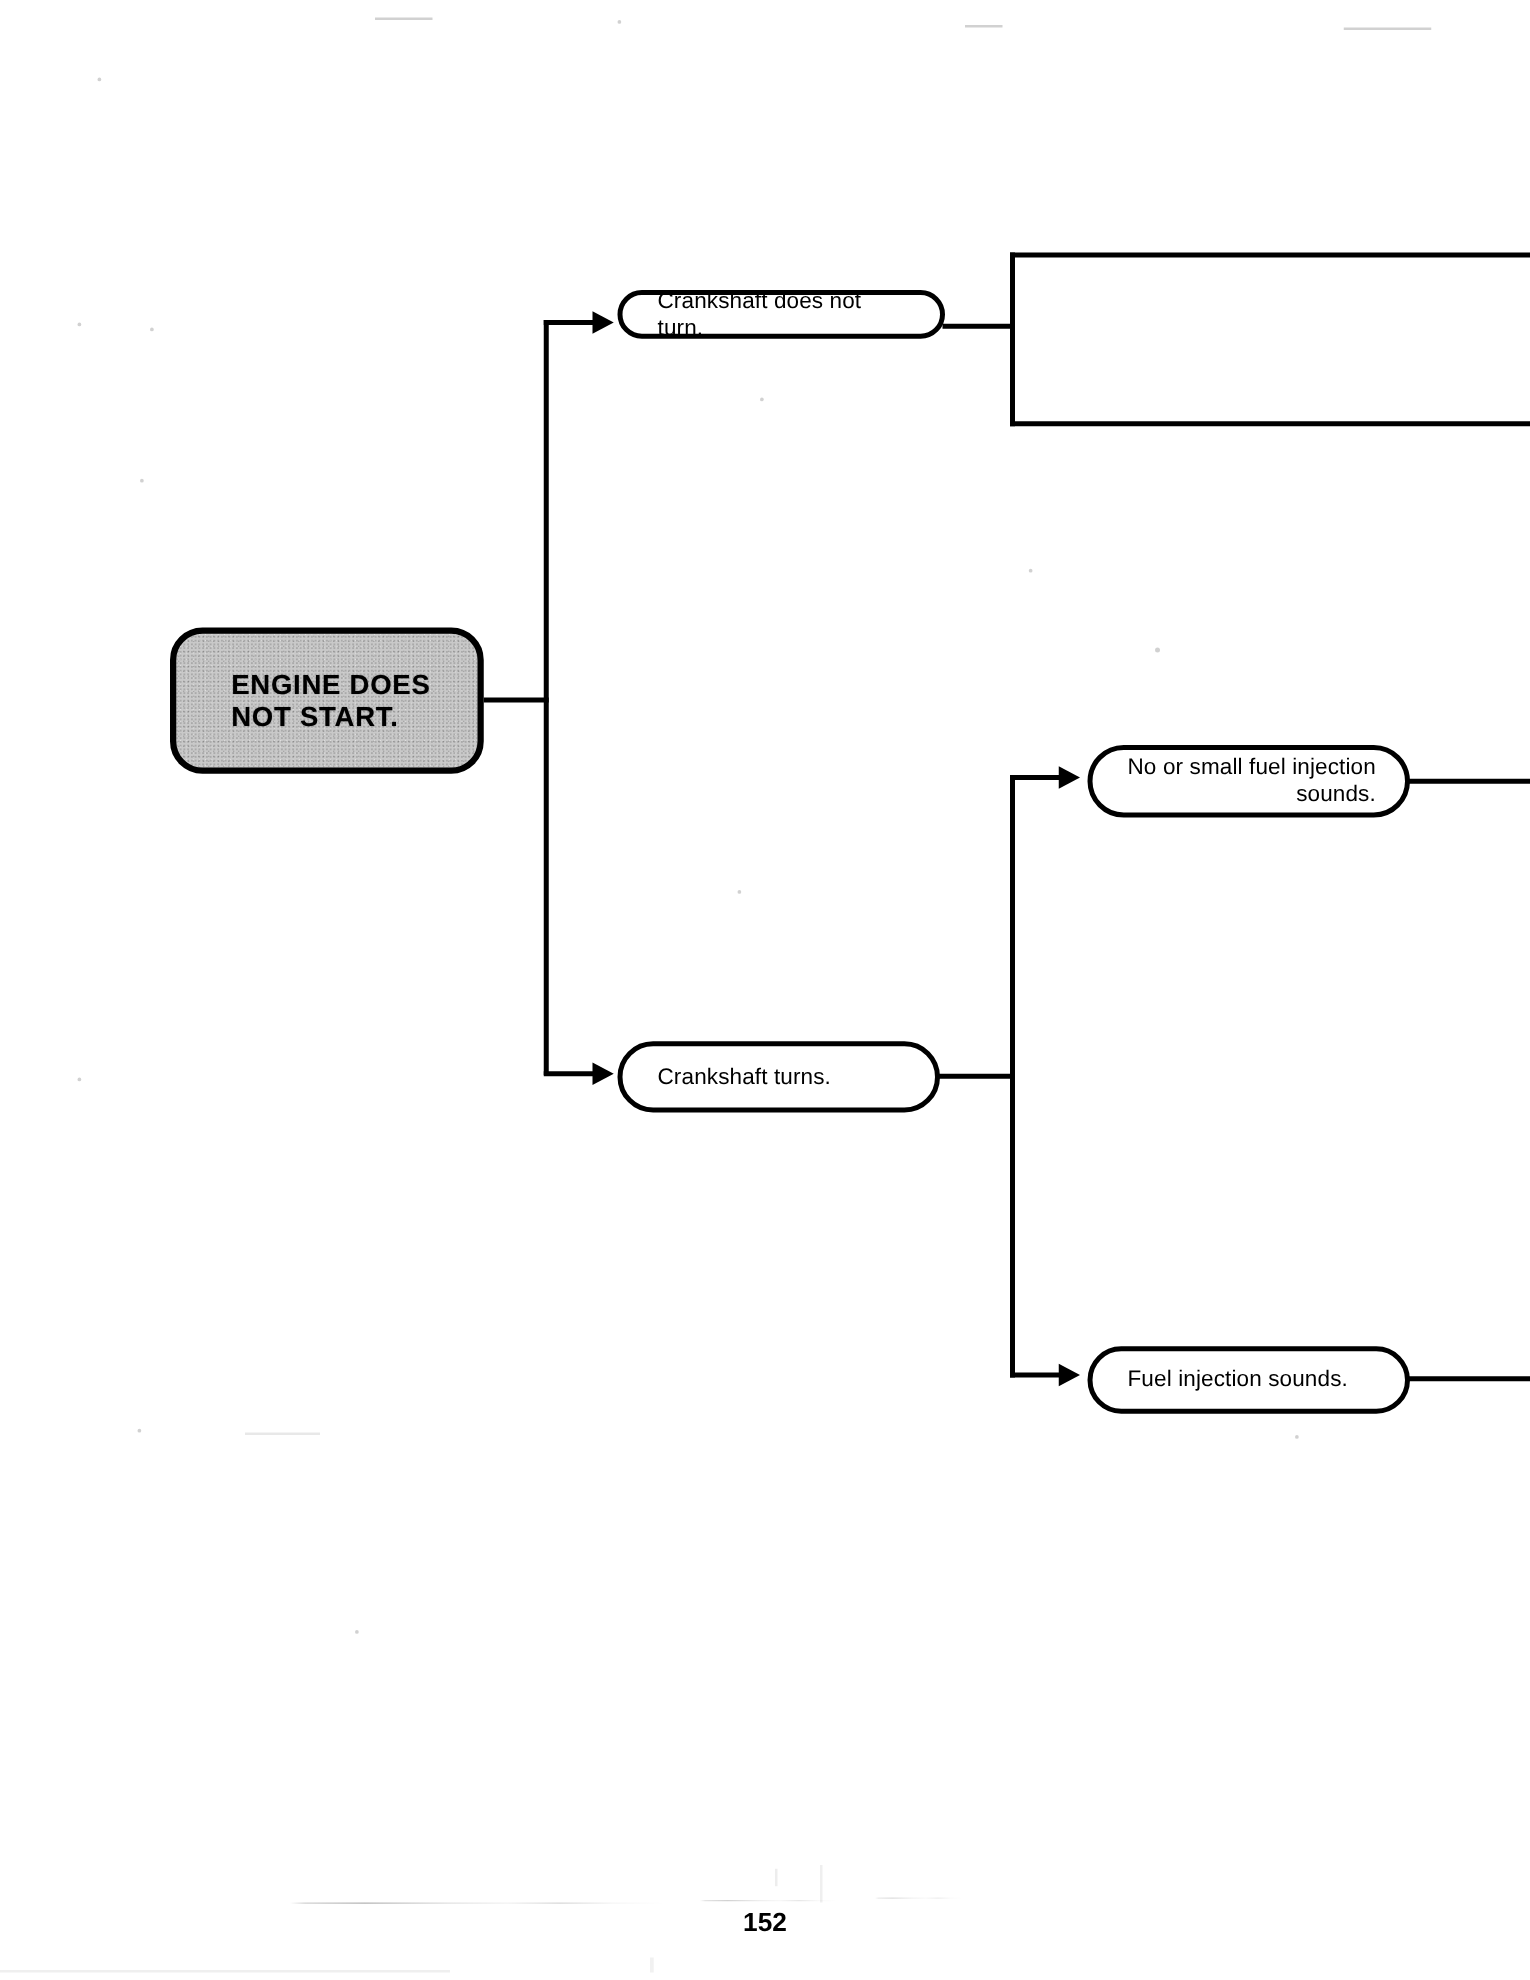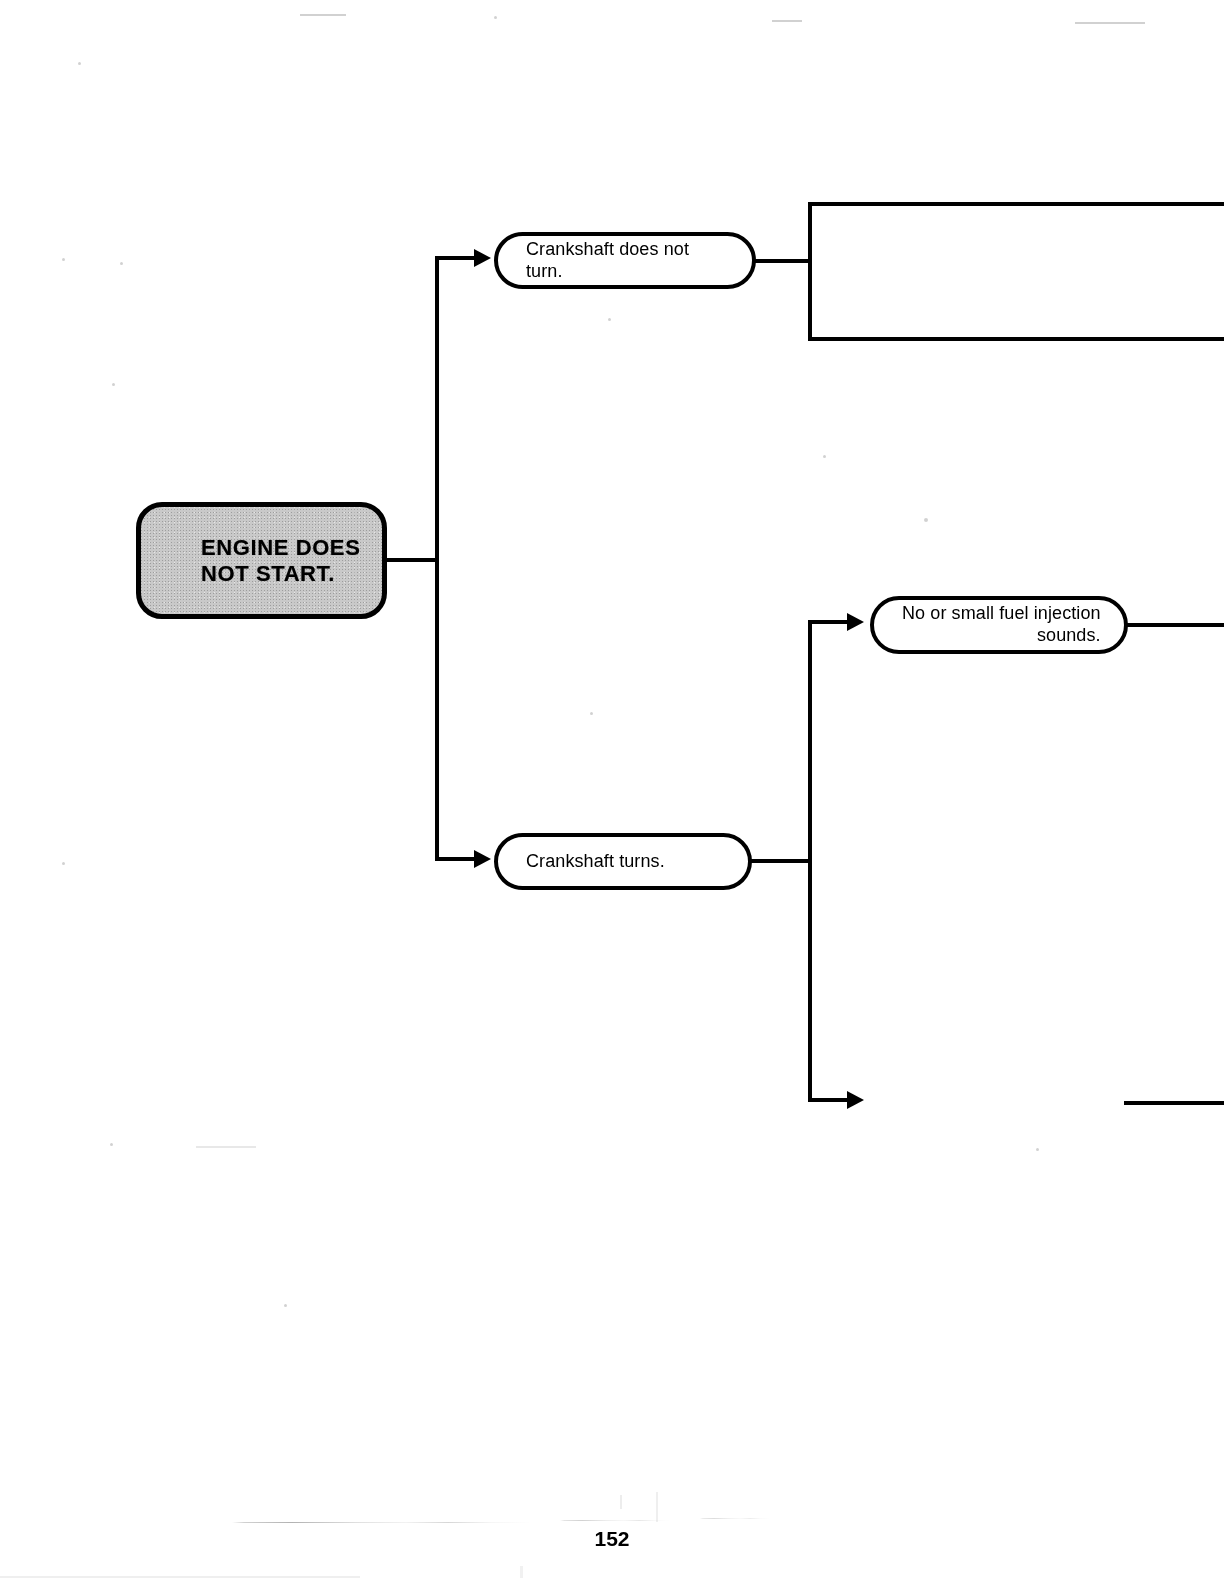--- a/index.html
+++ b/index.html
@@ -155,38 +155,41 @@
   <div class="ln-h" style="left:808px; top:1098px; width:42px;"></div>
   <div class="arrow-r" style="left:847px; top:1091px;"></div>
 
   <div class="ln-h" style="left:1124px; top:623px; width:100px;"></div>
   <div class="ln-h" style="left:1124px; top:1101px; width:100px;"></div>
 
   <div class="node rect" style="left:808px; top:202px; width:416px; height:139px;">
     <span class="node-text"></span>
   </div>
 
-  <div class="node start" style="left:136px; top:502px; width:251px; height:117px;padding-left:16px;">
+  <div class="node start" style="left:136px; top:502px; width:251px; height:117px;">
     <span class="node-text">ENGINE DOES
 NOT START.</span>
   </div>
 
-  <div class="node pill" style="left:494px; top:232px; width:262px; height:57px;">
+  <div class="node pill" style="left:494px; top:232px; width:262px; height:39px;">
     <span class="node-text">Crankshaft does not turn.</span>
   </div>
 
   <div class="node pill" style="left:494px; top:833px; width:258px; height:57px;align-items:center;">
     <span class="node-text">Crankshaft turns.</span>
   </div>
 
   <div class="node pill" style="left:870px; top:596px; width:258px; height:58px;text-align:right;">
     <span class="node-text">No or small fuel injection
 sounds.</span>
   </div>
 
+  <div class="node pill" style="left:870px; top:1077px; width:258px; height:54px;">
+    <span class="node-text">Fuel injection sounds.</span>
+  </div>
 
   <div class="page-number">152</div>
 
   <div class="smudge" style="left:232px; top:1522px; width:300px;"></div>
   <div class="smudge" style="left:560px; top:1520px; width:110px; opacity:.6;"></div>
   <div class="smudge" style="left:700px; top:1518px; width:70px; opacity:.45;"></div>
   <div class="speck" style="left:300px; top:14px; width:46px; height:2px; border-radius:0;"></div>
   <div class="speck" style="left:494px; top:16px; width:3px; height:3px;"></div>
   <div class="speck" style="left:772px; top:20px; width:30px; height:2px; border-radius:0;"></div>
   <div class="speck" style="left:1075px; top:22px; width:70px; height:2px; border-radius:0;"></div>

